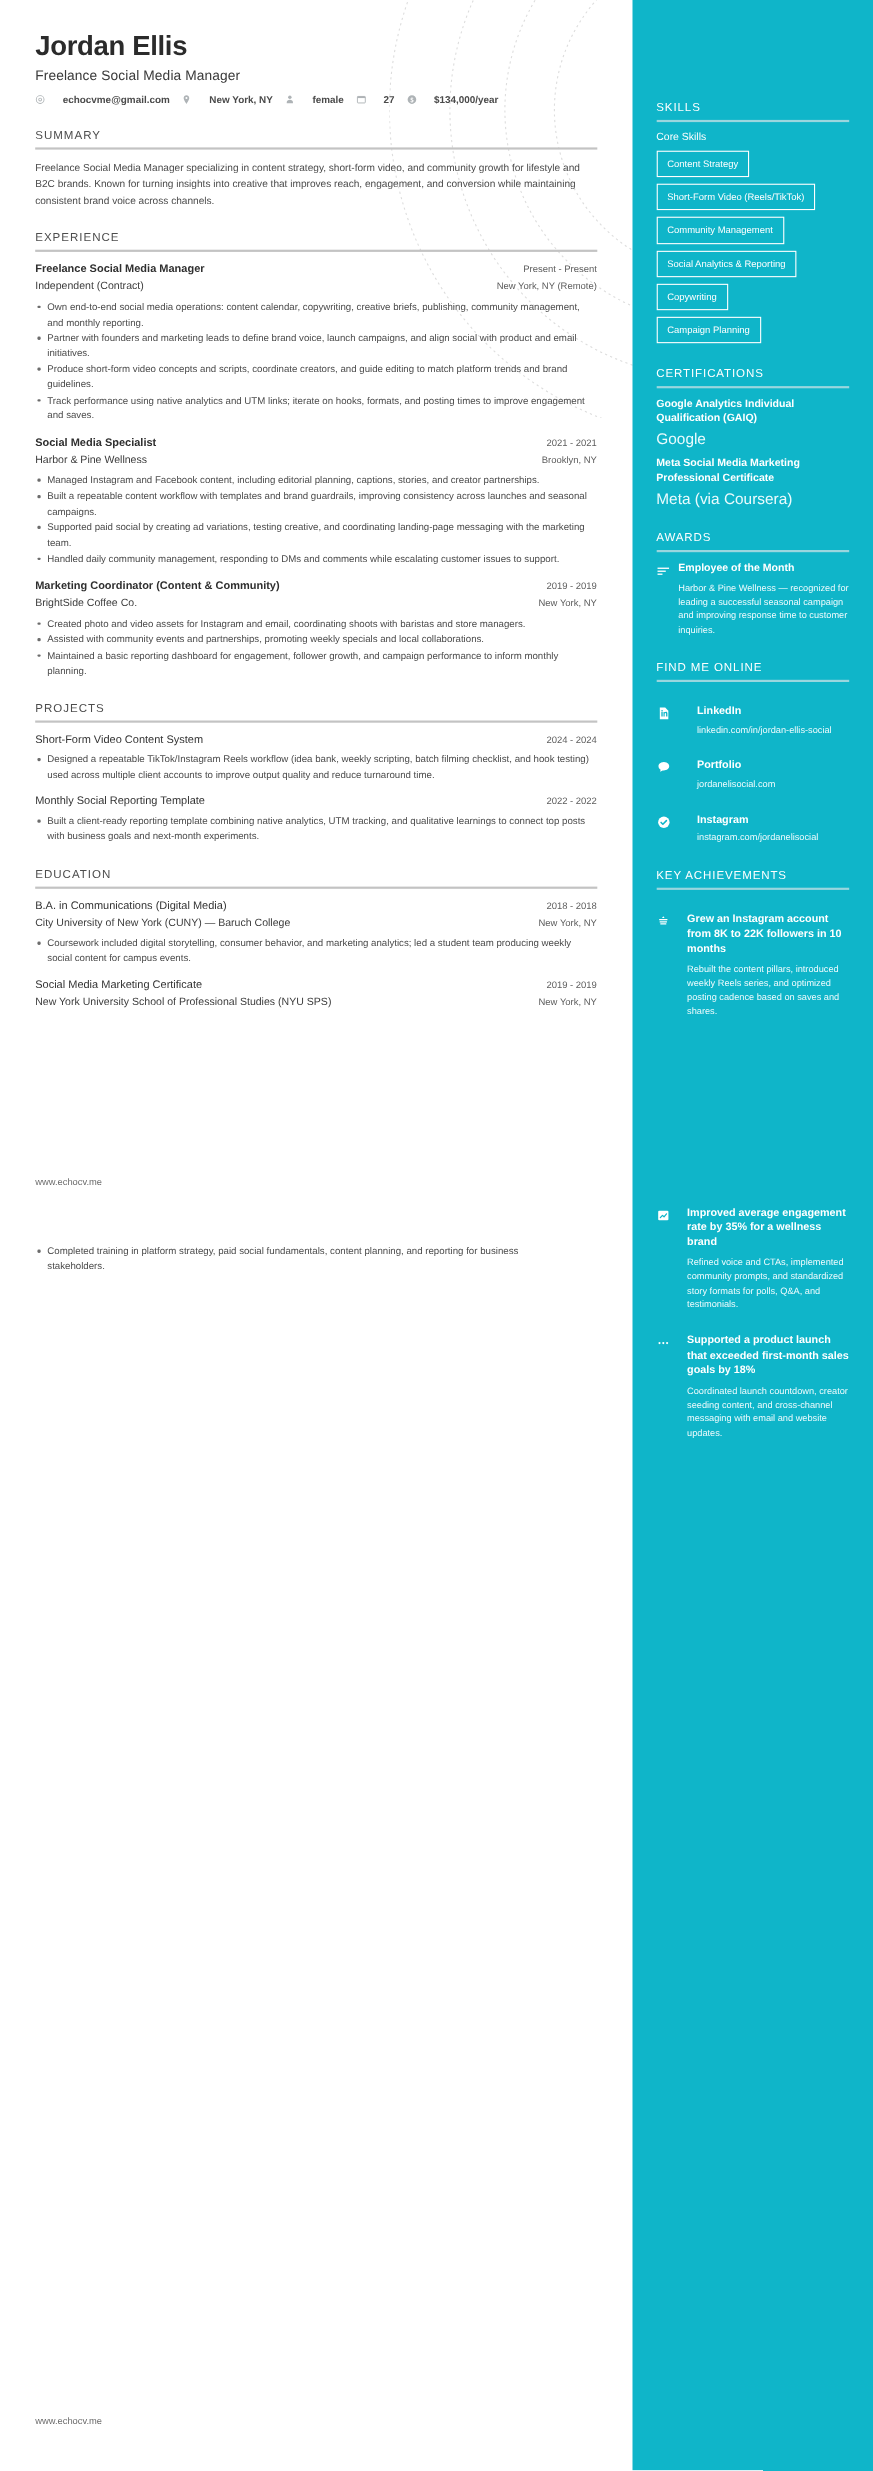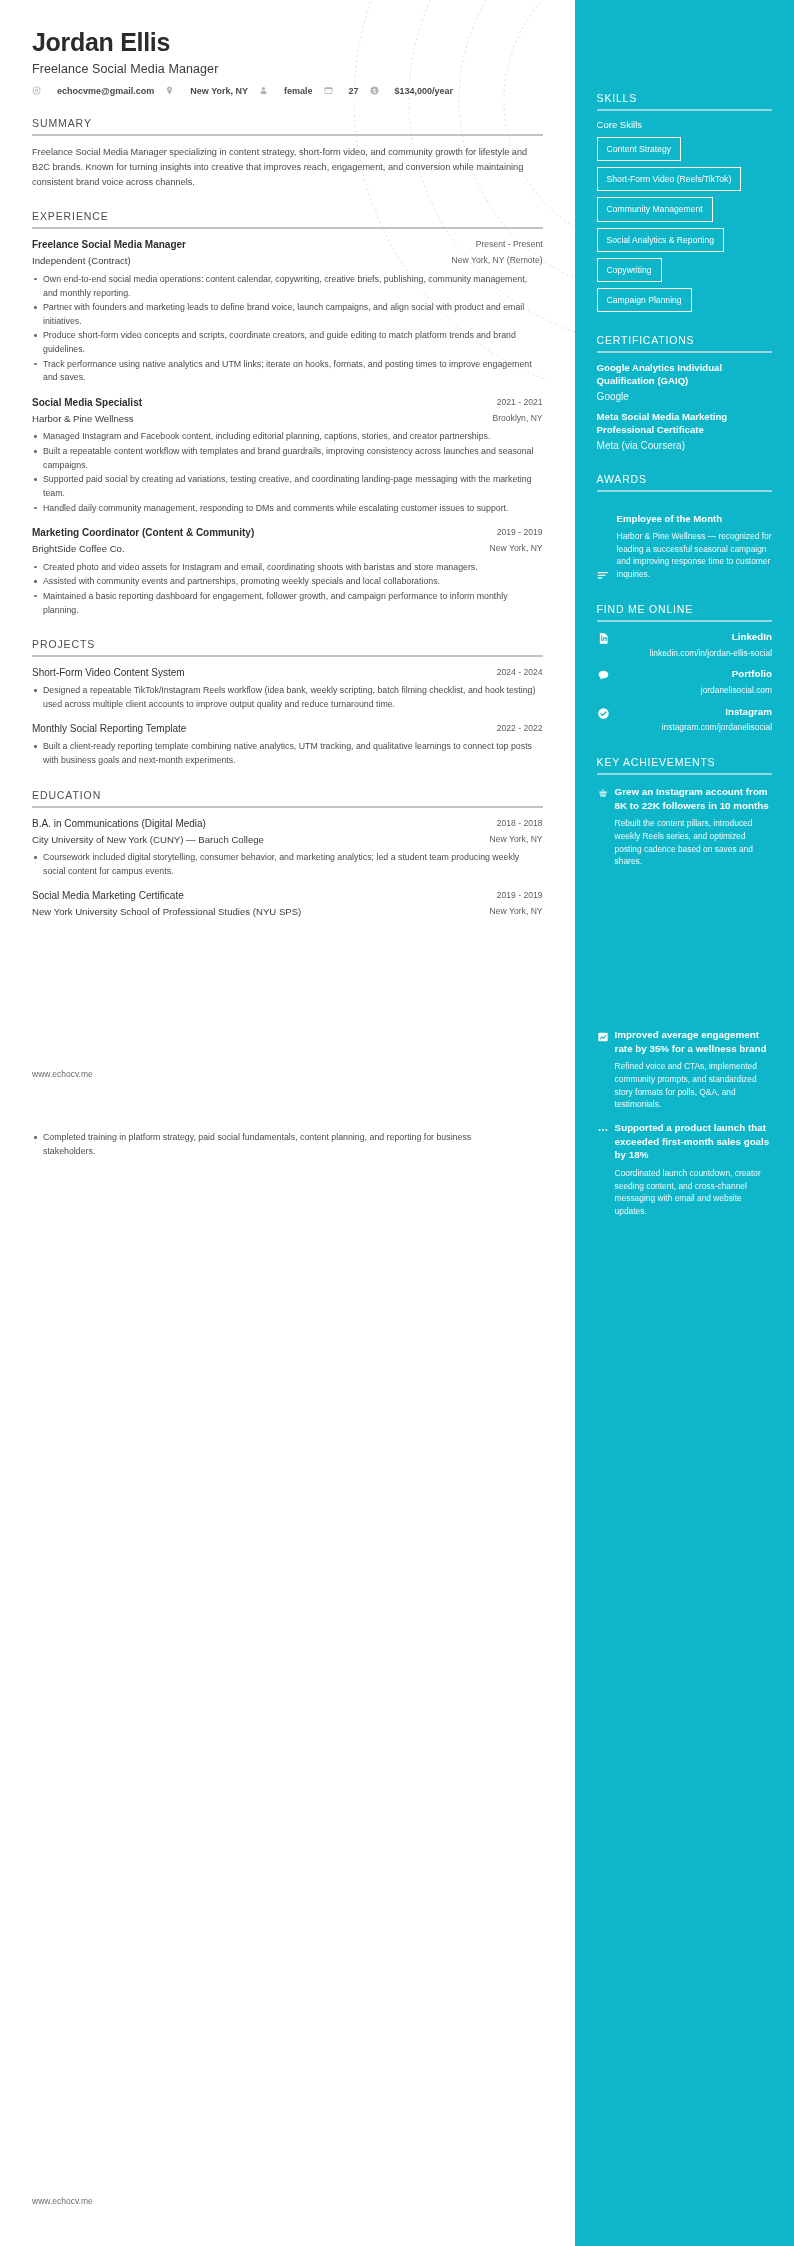--- a/index.html
+++ b/index.html
@@ -130,37 +130,37 @@
     border: 1px solid #ffffff;
     padding: 5px 9px;
     font-size: 8.6px;
     color: #ffffff;
     line-height: 1.42;
     max-width: 100%;
   }
 
   .cert { margin-top: 9px; }
   .cert-name { font-size: 9.6px; font-weight: bold; color: #ffffff; line-height: 1.35; }
-  .cert-org { font-size: 10px; color: #eafbfd; margin-top: 3px; }
-
-  .award { display: flex; gap: 8px; margin-top: 21px; align-items: flex-end; }
+  .cert-org { font-size: 14px; color: #eafbfd; margin-top: 3px; }
+
+  .award { display: flex; gap: 8px; margin-top: 9px; align-items: flex-start; }
   .award-ic { width: 12px; flex: 0 0 12px; padding-top: 2px; color: #ffffff; }
   .award-ic svg { width: 12px; height: 12px; display: block; fill: currentColor; }
   .award-body { flex: 1 1 auto; }
   .award-title { font-size: 9.6px; font-weight: bold; color: #ffffff; line-height: 1.35; }
   .award-desc { font-size: 8.4px; color: #f0fcfe; line-height: 1.52; margin-top: 4px; }
 
-  .link { display: flex; gap: 24px; margin-top: 9px; align-items: flex-start; text-align: right; }
+  .link { display: flex; gap: 24px; margin-top: 21px; align-items: flex-start; }
   .link-ic { width: 13px; flex: 0 0 13px; padding-top: 1px; color: #ffffff; }
   .link-ic svg { width: 13px; height: 13px; display: block; fill: currentColor; }
   .link-body { flex: 1 1 auto; min-width: 0; }
   .link-title { font-size: 9.8px; font-weight: bold; color: #ffffff; line-height: 1.3; }
   .link-url { font-size: 8.4px; color: #f0fcfe; line-height: 1.5; margin-top: 3px; word-break: break-word; }
 
-  .ach { display: flex; gap: 6px; margin-top: 10px; align-items: flex-start; }
+  .ach { display: flex; gap: 16px; margin-top: 20px; align-items: flex-start; }
   .ach-ic { width: 12px; flex: 0 0 12px; padding-top: 3px; color: #ffffff; }
   .ach-ic svg { width: 12px; height: 12px; display: block; fill: currentColor; }
   .ach-body { flex: 1 1 auto; }
   .ach-title { font-size: 9.8px; font-weight: bold; color: #ffffff; line-height: 1.38; }
   .ach-desc { font-size: 8.4px; color: #f0fcfe; line-height: 1.52; margin-top: 5px; }
 
   .ach-spacer { height: 150px; }
 </style>
 </head>
 <body>

